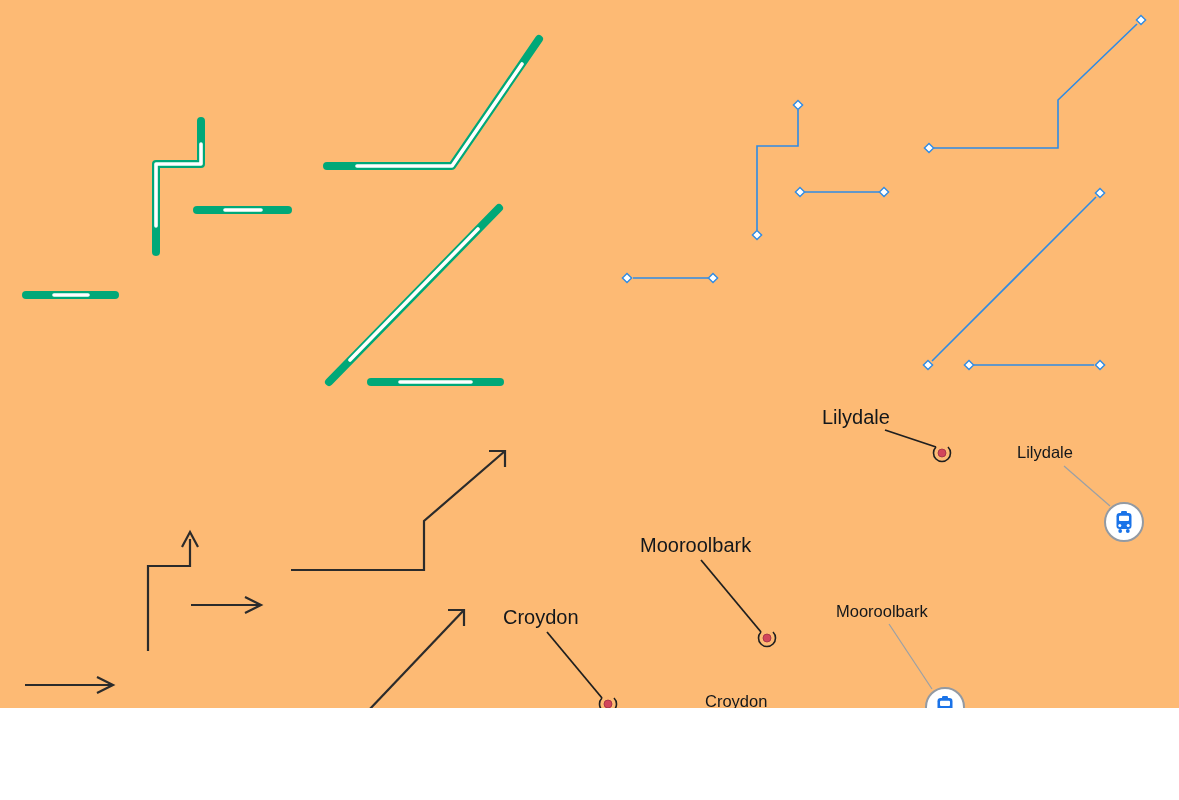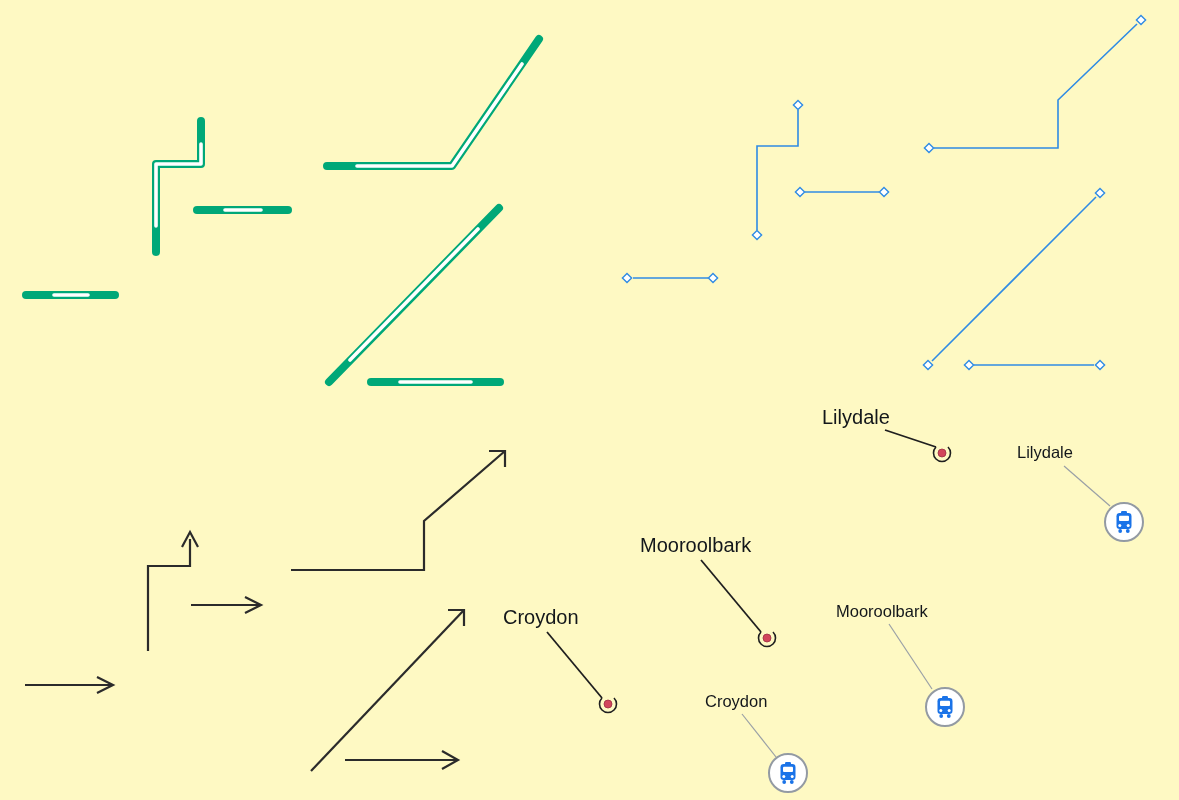--- a/index.html
+++ b/index.html
@@ -1,20 +1,20 @@
 <!DOCTYPE html>
 <html style="--rail-green: #00a878; --rail-core: #ffffff; --path-blue: #2f8be4; --arrow-dark: #2b2b2b; --marker-dot: #d2455b; --marker-arc: #1f1f1f; --leader-dark: #1f1f1f; --leader-gray: #9aa0a6; --icon-ring: #939aa3; --tram-blue: #1a73e8; --label-dark: #13171b;"><head>
 <meta charset="utf-8">
 <style>
   html, body { margin: 0; padding: 0; background: #ffffff; }
   #stage {
     position: relative;
     width: 1179px;
-    height: 800px;
-    background: #fef9c3;
+    height: 708px;
+    background: #fdba74;
     overflow: hidden;
     font-family: "Liberation Sans", sans-serif;
   }
   svg { display: block; }
 
   
   .rail-casing { stroke: var(--rail-green); stroke-width: 8; fill: none;
                  stroke-linecap: round; stroke-linejoin: round; }
   .rail-core   { stroke: var(--rail-core); stroke-width: 3.6; fill: none;
                  stroke-linecap: round; stroke-linejoin: round; }

